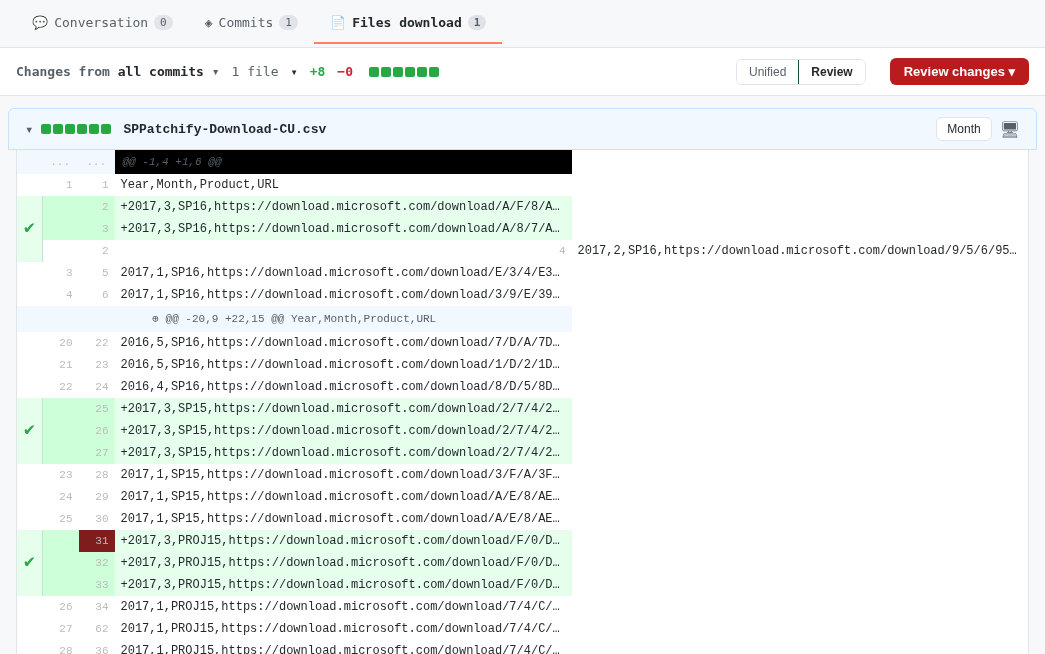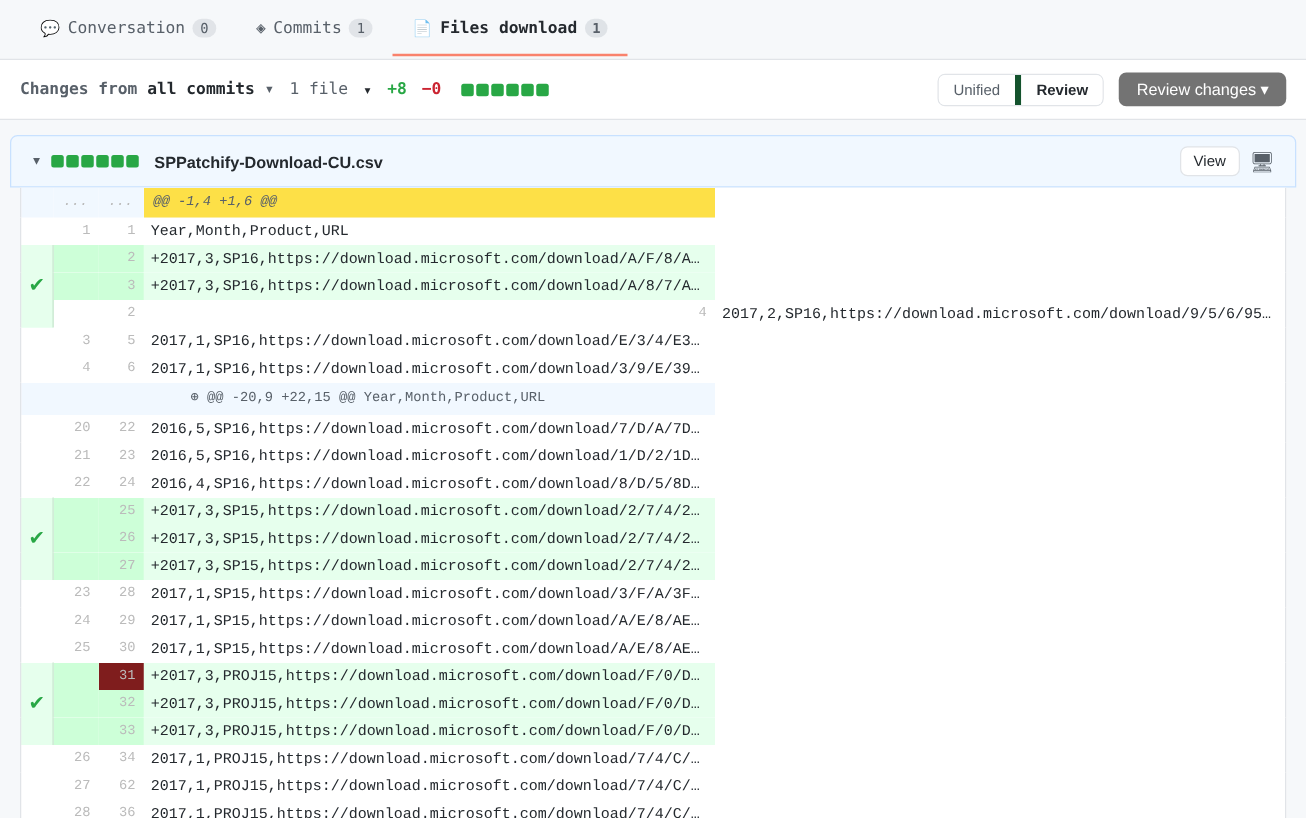--- a/index.html
+++ b/index.html
@@ -14,29 +14,29 @@
     .toolbar { display: flex; align-items: center; padding: 10px 16px; background: #fff; border-bottom: 1px solid #e1e4e8; gap: 12px; }
     .changes-from { font-size: 13px; color: #586069; font-weight: bold; }
     .changes-from strong { color: #24292e; }
     .file-count { font-size: 13px; color: #586069; }
     .additions { color: #28a745; font-weight: 600; font-size: 13px; }
     .deletions { color: #cb2431; font-weight: 600; font-size: 13px; }
     .stat-blocks { display: flex; gap: 2px; margin-left: 4px; }
     .stat-block { width: 10px; height: 10px; border-radius: 2px; background: #28a745; }
     .spacer { flex: 1; }
     .view-toggle { display: flex; border: 1px solid #e1e4e8; border-radius: 6px; overflow: hidden; }
-    .view-btn { padding: 5px 12px; font-size: 12px; background: #fff; color: #586069; border: none; cursor: pointer; border-right: 5px solid #14532d; }
+    .view-btn { padding: 5px 12px; font-size: 12px; background: #fff; color: #586069; border: none; cursor: pointer; border-right: 1px solid #14532d; }
     .view-btn:last-child { border-right: none; }
     .view-btn.active { background: #fff; font-weight: 600; color: #24292e; }
-    .review-btn { background: #737373; color: #fff; border: none; border-radius: 6px; padding: 6px 14px; font-size: 13px; cursor: pointer; display: flex; align-items: center; gap: 4px; font-weight: 400; }
+    .review-btn { background: #b91c1c; color: #fff; border: none; border-radius: 6px; padding: 6px 14px; font-size: 13px; cursor: pointer; display: flex; align-items: center; gap: 4px; font-weight: 700; margin-left: 12px; }
 
     .file-header { display: flex; align-items: center; padding: 8px 16px; background: #f1f8ff; border: 1px solid #c8e1ff; border-radius: 6px 6px 0 0; margin: 12px 8px 0; gap: 8px; }
     .file-header-blocks { display: flex; gap: 2px; margin-right: 4px; }
     .file-header-block { width: 10px; height: 10px; border-radius: 2px; background: #28a745; }
-    .file-name { font-family: Liberation Sans, sans-serif; font-size: 13px; color: #24292e; font-weight: 600; flex: 1; }
+    .file-name { font-family: Liberation Mono, monospace; font-size: 13px; color: #24292e; font-weight: 600; flex: 1; }
     .view-file-btn { background: #fff; border: 1px solid #e1e4e8; border-radius: 6px; padding: 4px 10px; font-size: 12px; cursor: pointer; color: #24292e; }
 
     .diff-table { width: 100%; border-collapse: collapse; margin: 0 8px; width: calc(100% - 16px); background: #fff; border: 1px solid #e1e4e8; border-top: none; font-family: 'SFMono-Regular', Consolas, 'Liberation Mono', Menlo, monospace; font-size: 12px; table-layout: fixed; }
     .diff-table td { padding: 1px 6px; white-space: nowrap; overflow: hidden; text-overflow: ellipsis; vertical-align: top; line-height: 20px; }
     .line-num { color: #bbb; text-align: right; padding: 1px 8px; width: 36px; min-width: 36px; max-width: 36px; user-select: none; font-size: 11px; }
     .line-content { overflow: hidden; text-overflow: ellipsis; }
     .hunk-header { background: #f1f8ff; color: #586069; font-style: italic; }
     .hunk-header td { padding: 2px 8px; font-size: 11px; }
     .line-add { background: #e6ffed; }
     .line-add .line-content { color: #24292e; }
@@ -95,38 +95,38 @@
   <span style="font-size:14px;color:#586069;">▾</span>
   <div class="file-header-blocks">
     <div class="file-header-block"></div>
     <div class="file-header-block"></div>
     <div class="file-header-block"></div>
     <div class="file-header-block"></div>
     <div class="file-header-block"></div>
     <div class="file-header-block"></div>
   </div>
   <span class="file-name">SPPatchify-Download-CU.csv</span>
-  <button class="view-file-btn">View</button>
+  <button class="view-file-btn">Month</button>
   <span style="cursor:pointer;font-size:16px;color:#586069;">🖥</span>
 </div>
 
 <div class="diff-wrapper">
 <table class="diff-table" id="diff-table">
   <colgroup>
     <col style="width:26px">
     <col style="width:36px">
     <col style="width:36px">
     <col style="width:auto">
   </colgroup>
   <tbody id="diff-body">
         <tr class="hunk-header">
           <td class="check-col"></td>
       <td class="line-num" style="color:#bbb;">...</td>
       <td class="line-num" style="color:#bbb;">...</td>
-      <td class="line-content" style="background:#fde047;color:#586069;font-style:italic;">@@ -1,4 +1,6 @@</td>
+      <td class="line-content" style="background:#000000;color:#586069;font-style:italic;">@@ -1,4 +1,6 @@</td>
         </tr>
         <tr class="line-ctx">
           <td class="check-col"></td>
       <td class="line-num" style="color:#bbb;">1</td>
       <td class="line-num" style="color:#bbb;">1</td>
       <td class="line-content">Year,Month,Product,URL</td>
         </tr>
         <tr class="line-add">
           <td class="check-col" rowspan="3" style="vertical-align:middle;background:#e6ffed;border-right:1px solid #c3e6cb;"><span class="checkmark" style="color:#28a745;font-size:18px;">✔</span></td>
       <td class="line-num" style="background:#cdffd8;color:#bbb;"></td>

